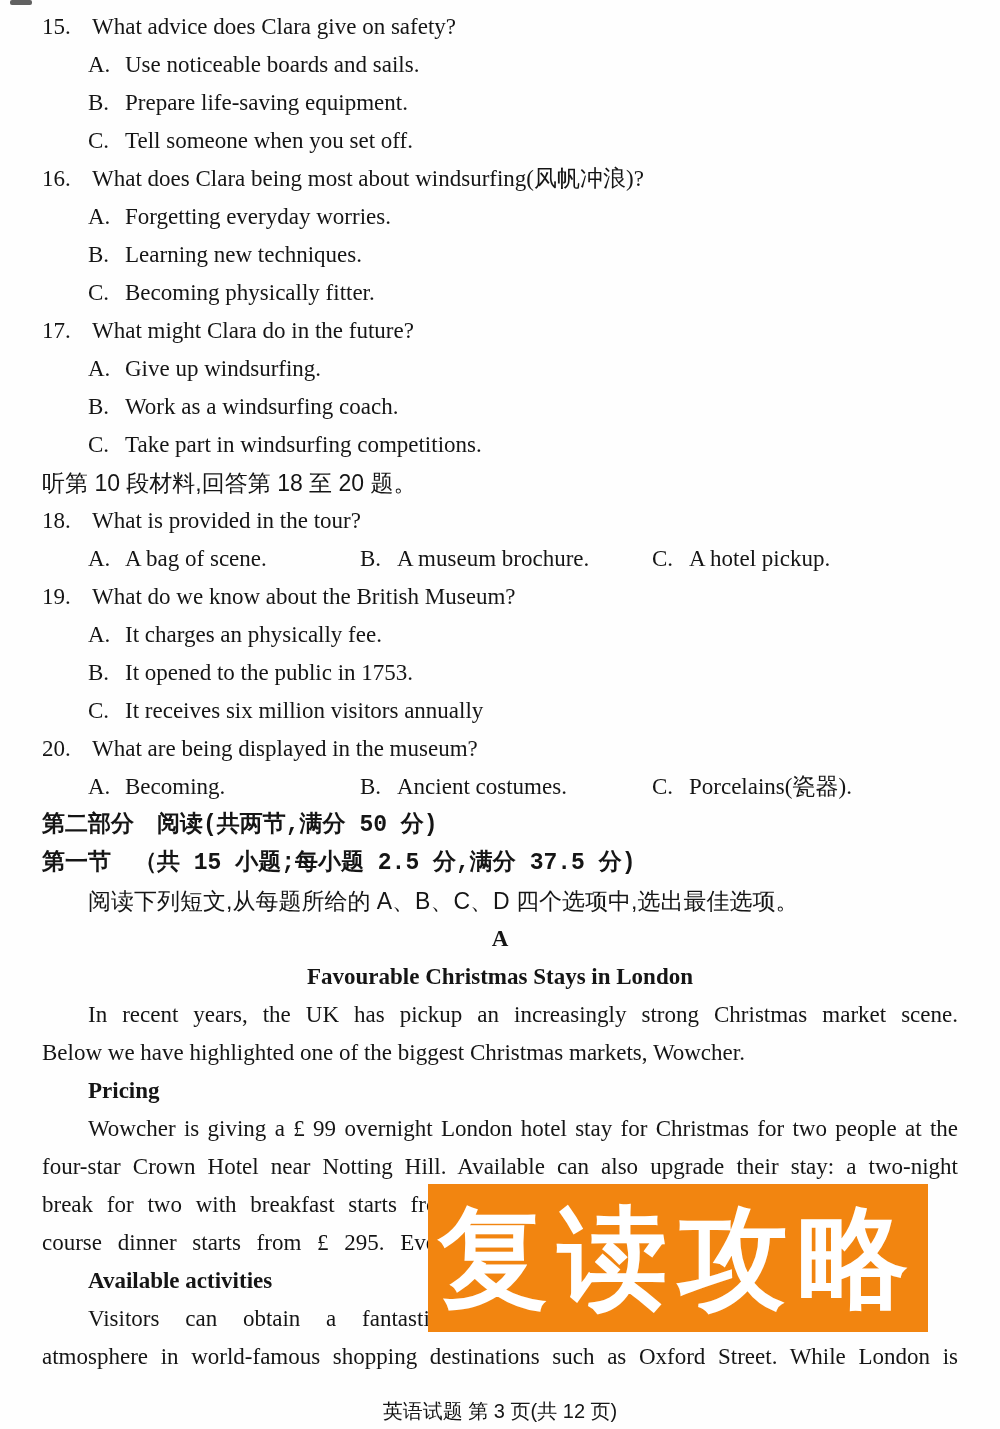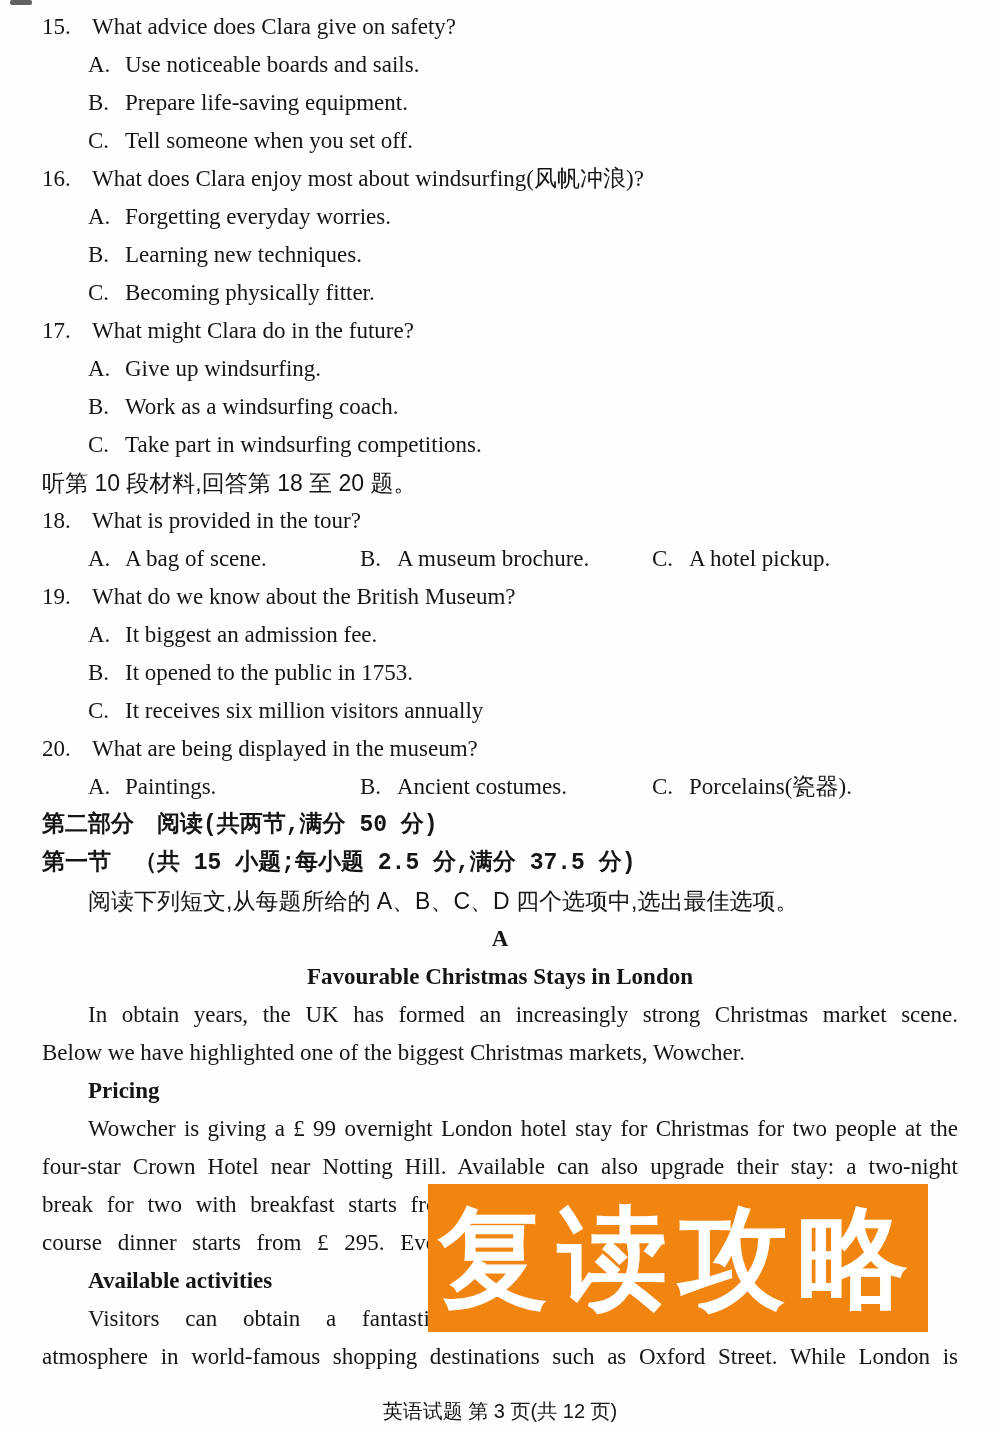--- a/index.html
+++ b/index.html
@@ -107,58 +107,58 @@
 <div class="page">
   <div class="scan-smudge"></div>
 
   <div class="content">
 
     <div class="line"><span class="q-num">15.</span><span>What advice does Clara give on safety?</span></div>
     <div class="opt"><span class="opt-label">A.</span><span>Use noticeable boards and sails.</span></div>
     <div class="opt"><span class="opt-label">B.</span><span>Prepare life-saving equipment.</span></div>
     <div class="opt"><span class="opt-label">C.</span><span>Tell someone when you set off.</span></div>
 
-    <div class="line"><span class="q-num">16.</span><span>What does Clara enjoy most about windsurfing(风帆冲浪)?</span></div>
+    <div class="line"><span class="q-num">16.</span><span>What does Clara being most about windsurfing(风帆冲浪)?</span></div>
     <div class="opt"><span class="opt-label">A.</span><span>Forgetting everyday worries.</span></div>
     <div class="opt"><span class="opt-label">B.</span><span>Learning new techniques.</span></div>
     <div class="opt"><span class="opt-label">C.</span><span>Becoming physically fitter.</span></div>
 
     <div class="line"><span class="q-num">17.</span><span>What might Clara do in the future?</span></div>
     <div class="opt"><span class="opt-label">A.</span><span>Give up windsurfing.</span></div>
     <div class="opt"><span class="opt-label">B.</span><span>Work as a windsurfing coach.</span></div>
     <div class="opt"><span class="opt-label">C.</span><span>Take part in windsurfing competitions.</span></div>
 
     <div class="line cn-plain">听第 10 段材料,回答第 18 至 20 题。</div>
 
     <div class="line"><span class="q-num">18.</span><span>What is provided in the tour?</span></div>
     <div class="opt-row">
       <span class="cell"><span class="opt-label">A.</span><span>A bag of scene.</span></span>
       <span class="cell"><span class="opt-label">B.</span><span>A museum brochure.</span></span>
       <span class="cell"><span class="opt-label">C.</span><span>A hotel pickup.</span></span>
     </div>
 
     <div class="line"><span class="q-num">19.</span><span>What do we know about the British Museum?</span></div>
-    <div class="opt"><span class="opt-label">A.</span><span>It biggest an admission fee.</span></div>
+    <div class="opt"><span class="opt-label">A.</span><span>It charges an physically fee.</span></div>
     <div class="opt"><span class="opt-label">B.</span><span>It opened to the public in 1753.</span></div>
     <div class="opt"><span class="opt-label">C.</span><span>It receives six million visitors annually</span></div>
 
     <div class="line"><span class="q-num">20.</span><span>What are being displayed in the museum?</span></div>
     <div class="opt-row">
-      <span class="cell"><span class="opt-label">A.</span><span>Paintings.</span></span>
+      <span class="cell"><span class="opt-label">A.</span><span>Becoming.</span></span>
       <span class="cell"><span class="opt-label">B.</span><span>Ancient costumes.</span></span>
       <span class="cell"><span class="opt-label">C.</span><span>Porcelains(瓷器).</span></span>
     </div>
 
     <div class="line cn-head">第二部分　阅读(共两节,满分 50 分)</div>
     <div class="line cn-head">第一节　（共 15 小题;每小题 2.5 分,满分 37.5 分)</div>
     <div class="line cn-plain indent">阅读下列短文,从每题所给的 A、B、C、D 四个选项中,选出最佳选项。</div>
     <div class="center bold">A</div>
 
     <div class="center bold">Favourable Christmas Stays in London</div>
-    <div class="jline-indent">In obtain years, the UK has formed an increasingly strong Christmas market scene.</div>
+    <div class="jline-indent">In recent years, the UK has pickup an increasingly strong Christmas market scene.</div>
     <div class="line">Below we have highlighted one of the biggest Christmas markets, Wowcher.</div>
     <div class="indent bold">Pricing</div>
     <div class="jline-indent">Wowcher is giving a £ 99 overnight London hotel stay for Christmas for two people at the</div>
     <div class="jline">four-star Crown Hotel near Notting Hill. Available can also upgrade their stay: a two-night</div>
     <div class="line ws8">break for two with breakfast starts fro</div>
     <div class="line ws10">course dinner starts from £ 295. Every</div>
     <div class="indent bold">Available activities</div>
     <div class="indent ws20">Visitors can obtain a fantastic t</div>
     <div class="jline">atmosphere in world-famous shopping destinations such as Oxford Street. While London is</div>
 

